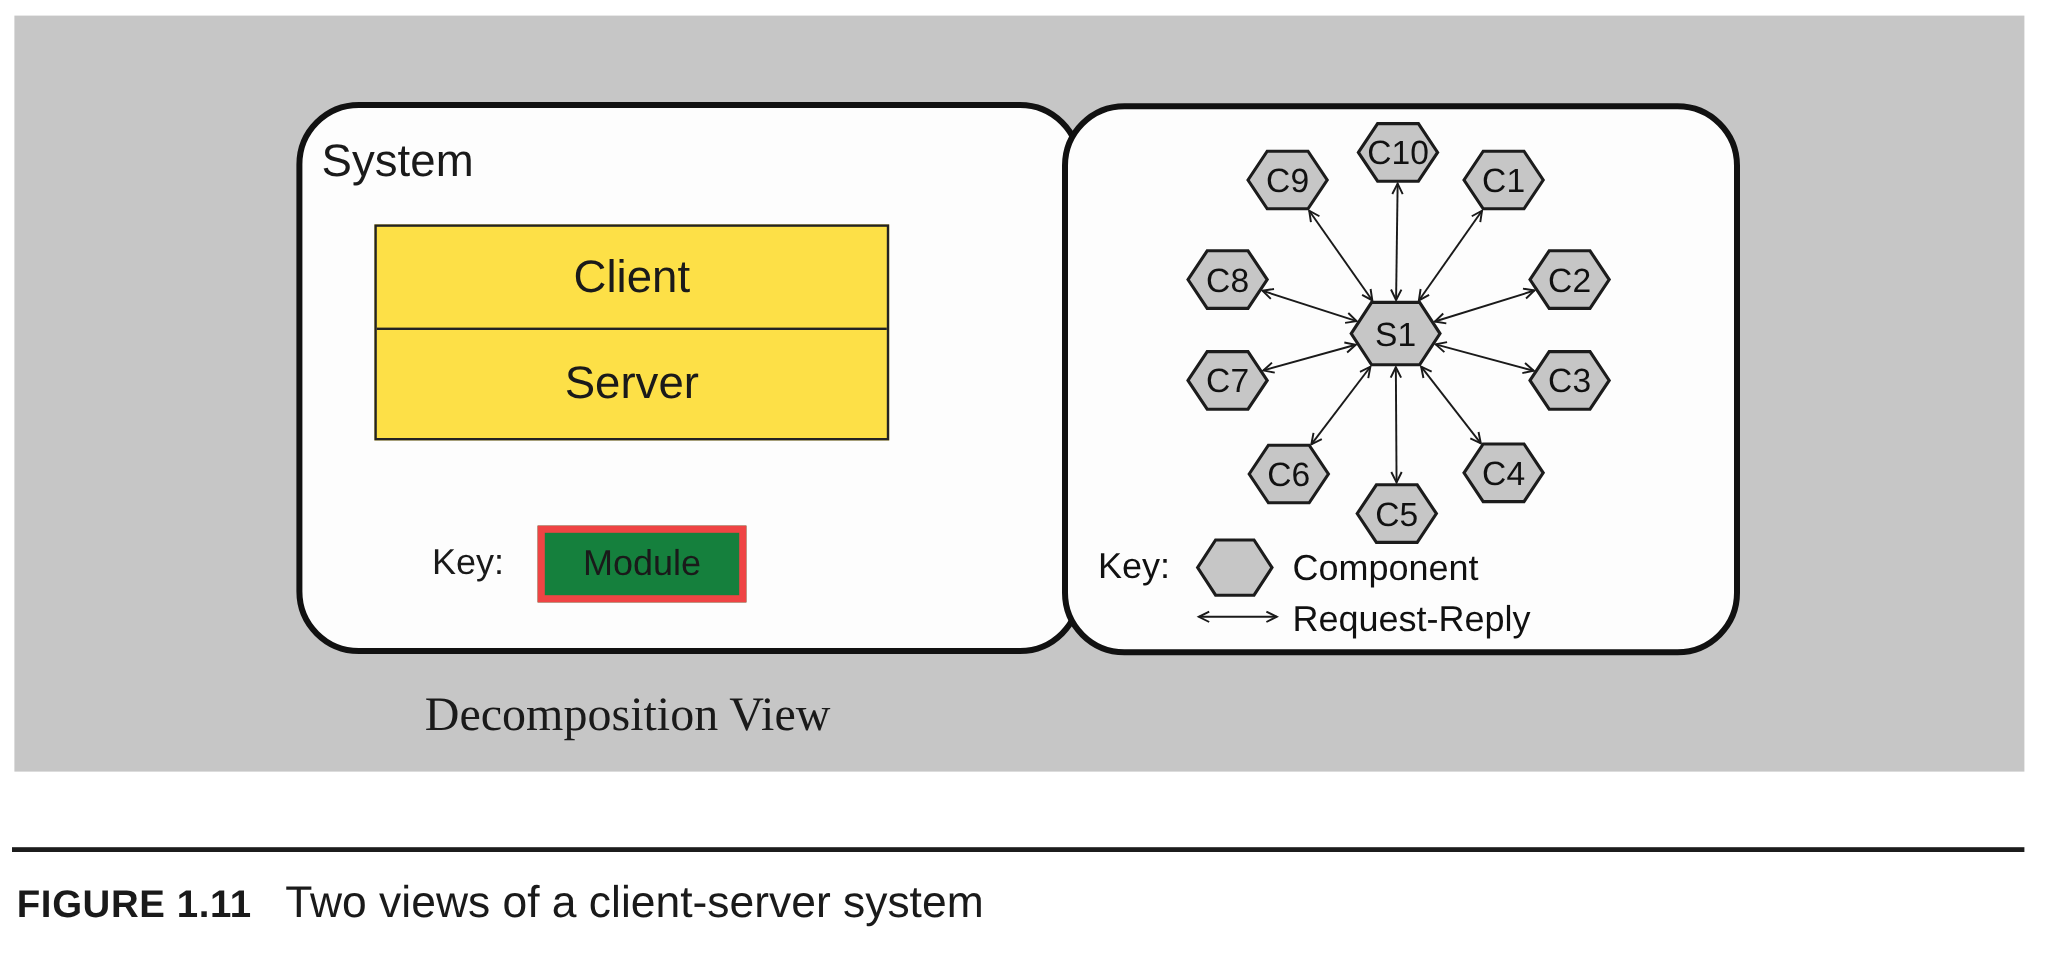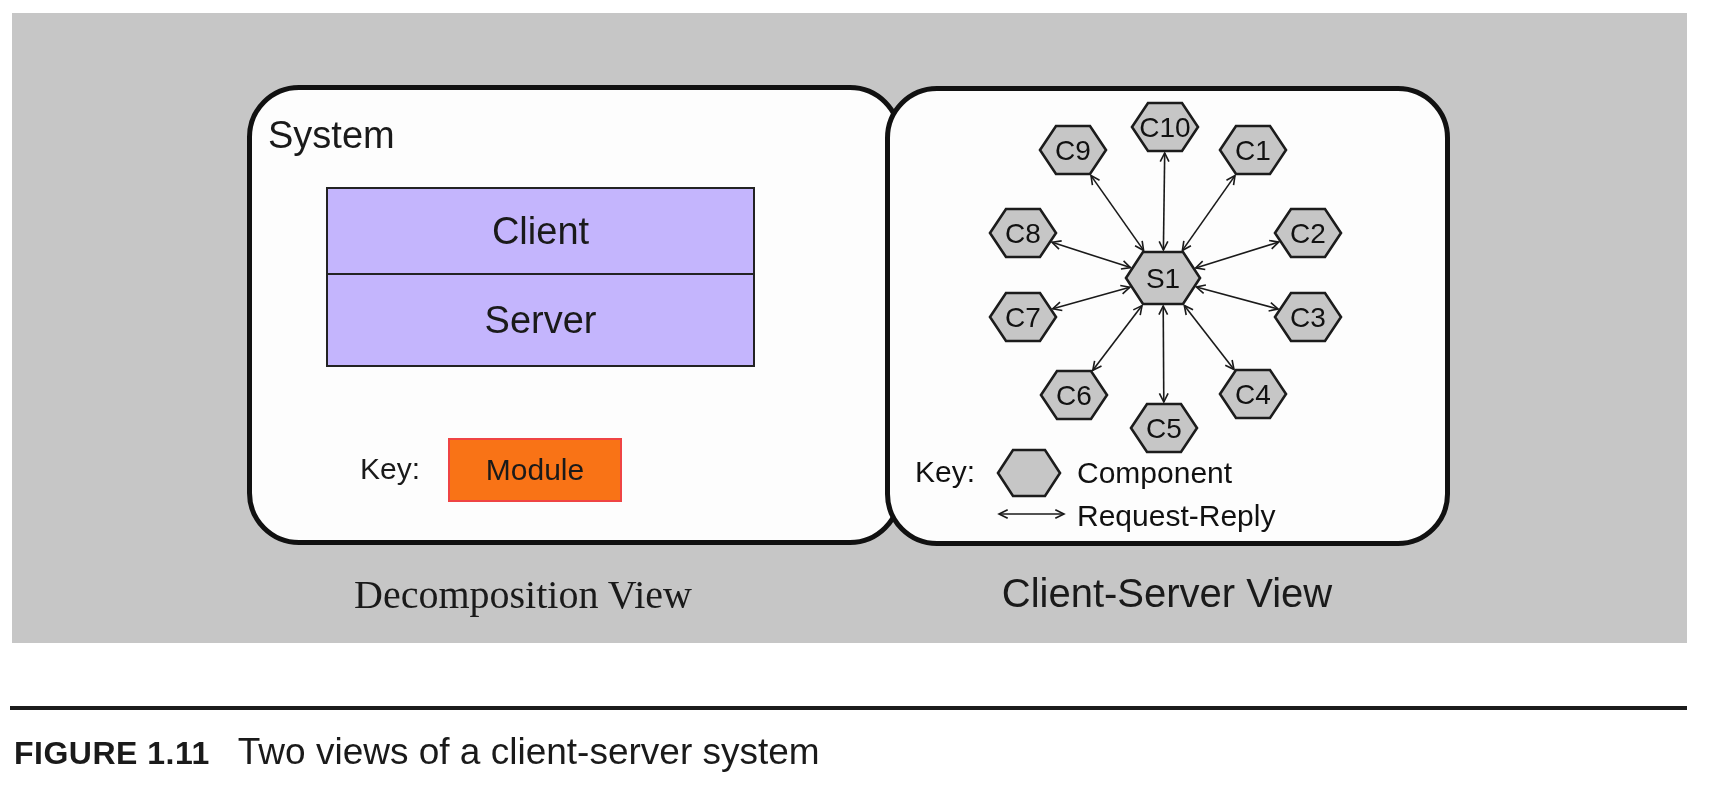--- a/index.html
+++ b/index.html
@@ -3,28 +3,28 @@
 <meta charset="utf-8">
 <style>
   html,body{margin:0;padding:0;background:#ffffff;}
   .page{position:relative;width:1714px;height:796px;background:#ffffff;overflow:hidden;
         font-family:"Liberation Sans","DejaVu Sans",sans-serif;color:#1a1a1a;}
   .figure-bg{position:absolute;left:12px;top:13px;width:1675px;height:630px;background:#c6c6c6;}
   .panel{position:absolute;background:#fdfdfd;border:5px solid #111;border-radius:52px;}
   .panel-left{left:247px;top:85px;width:655px;height:460px;box-sizing:border-box;}
   .panel-right{left:885px;top:86px;width:565px;height:460px;box-sizing:border-box;}
   .system-label{position:absolute;left:16px;top:24px;font-size:38px;}
-  .module-stack{position:absolute;left:74px;top:97px;width:425px;border:2px solid #232323;background:#c4b5fd;}
+  .module-stack{position:absolute;left:60px;top:97px;width:425px;border:2px solid #232323;background:#fde047;}
   .module-row{display:flex;align-items:center;justify-content:center;font-size:38px;}
   .module-row.top{height:84px;border-bottom:2px solid #232323;}
   .module-row.bottom{height:90px;}
   .key-row-left{position:absolute;left:0;top:348px;width:100%;}
   .key-word-left{position:absolute;left:60px;width:108px;top:14px;font-size:30px;text-align:right;}
   .module-key-box{position:absolute;left:196px;top:0;width:174px;height:64px;box-sizing:border-box;
-        border:2px solid #ef4444;background:#f97316;display:flex;align-items:center;justify-content:center;font-size:30px;}
+        border:6px solid #ef4444;background:#15803d;display:flex;align-items:center;justify-content:center;font-size:30px;}
   .panel-caption{position:absolute;top:571px;width:500px;text-align:center;font-size:40px;}
   .caption-left{left:273px;font-family:Liberation Serif, serif;}
   .caption-right{left:917px;}
   svg .hex{fill:#c6c6c6;stroke:#1c1c1c;stroke-width:2.6px;}
   svg .hex-label{font-family:"Liberation Sans","DejaVu Sans",sans-serif;font-size:28px;fill:#111;text-anchor:middle;}
   svg .key-text{font-family:"Liberation Sans","DejaVu Sans",sans-serif;font-size:30px;fill:#111;}
   svg .edge{stroke:#1a1a1a;stroke-width:1.6px;fill:none;}
   .divider-rule{position:absolute;left:10px;top:706px;width:1677px;height:4px;background:#1c1c1c;}
   .figure-caption{position:absolute;left:14px;top:731px;font-size:37px;white-space:nowrap;}
   .figure-caption .fig-label{font-weight:bold;font-size:32px;letter-spacing:0.5px;margin-right:28px;}
@@ -94,19 +94,18 @@
         <text class="key-text" x="90" y="396" text-anchor="end">Key:</text>
         <path class="hex" d="M113 387 L128 364 L160 364 L175 387 L160 410 L128 410 Z"></path>
         <text class="key-text" x="192" y="397">Component</text>
         <line class="edge" x1="114" y1="428" x2="179" y2="428" marker-start="url(#ah)" marker-end="url(#ah)"></line>
         <text class="key-text" x="192" y="440">Request-Reply</text>
       </g>
     </svg>
   </div>
 
   <div class="panel-caption caption-left">Decomposition View</div>
-  <div class="panel-caption caption-right">Client-Server View</div>
 
   <div class="divider-rule"></div>
   <div class="figure-caption">
     <span class="fig-label">FIGURE 1.11</span><span>Two views of a client-server system</span>
   </div>
 </div>
 
 </body></html>

